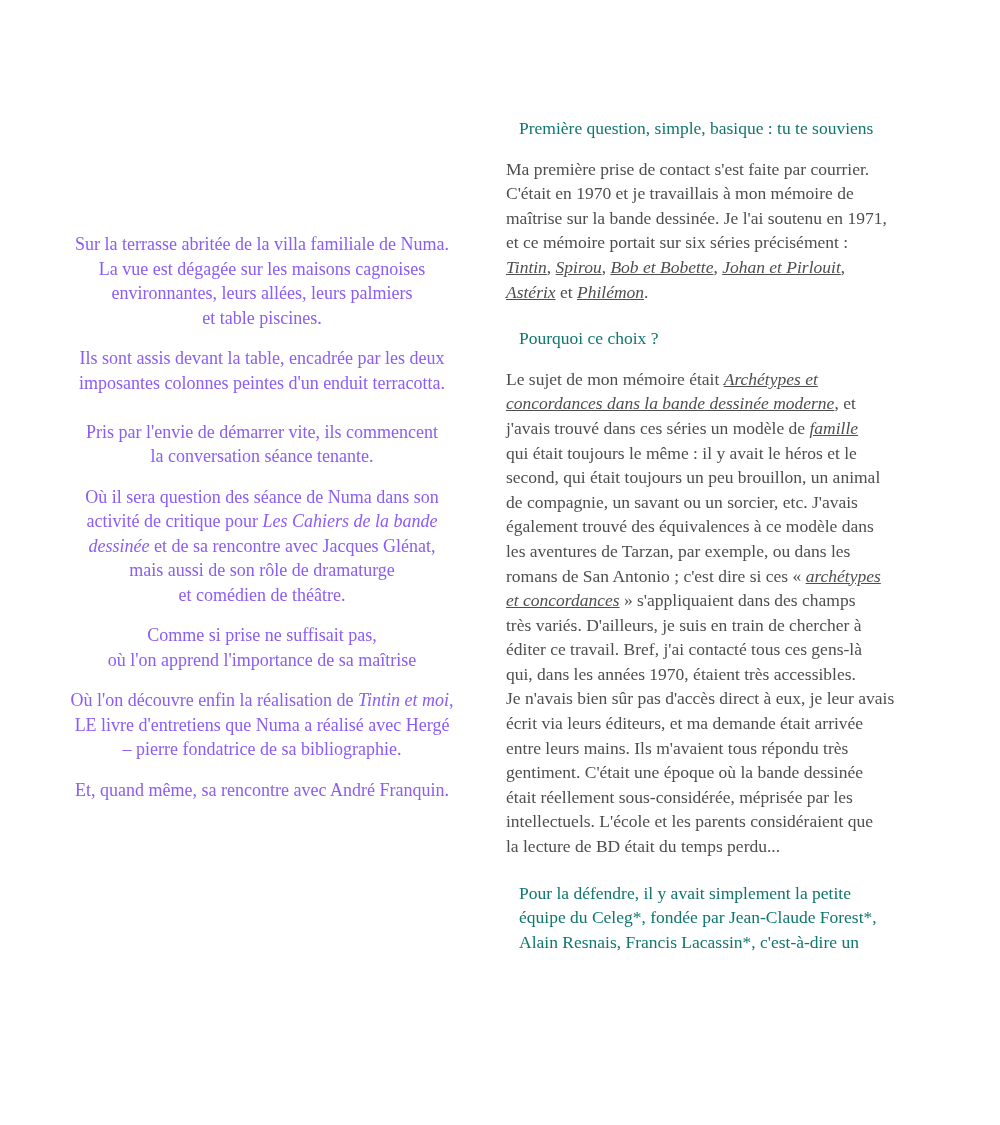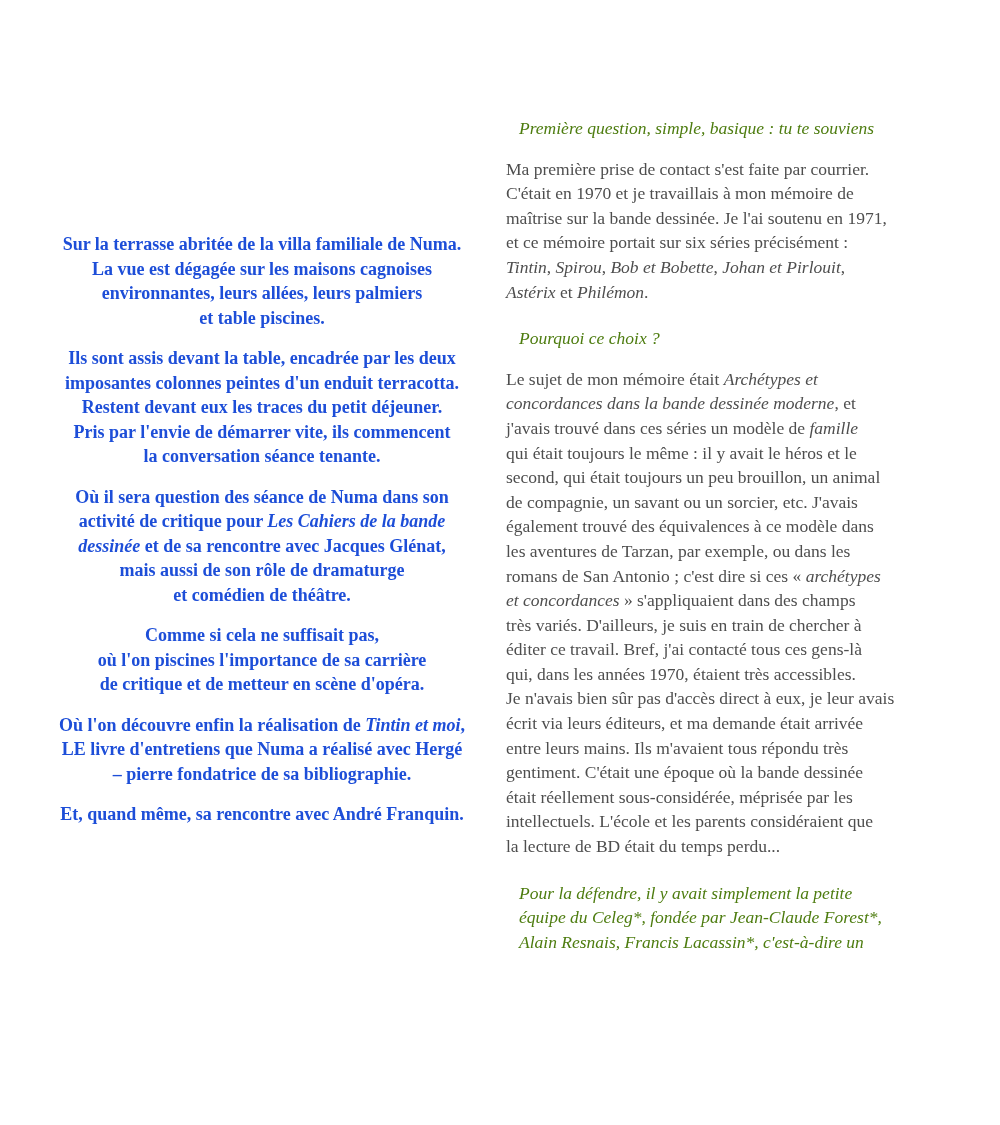--- a/index.html
+++ b/index.html
@@ -17,22 +17,22 @@
     background: #ffffff;
   }
 
   
   .col-left {
     position: absolute;
     left: 58px;
     top: 232px;
     width: 408px;
     text-align: center;
-    color: #1d4ed8;
-    font-weight: bold;
+    color: #8b5cf6;
+    font-weight: normal;
     font-size: 18px;
     line-height: 24.5px;
   }
   .col-left p { margin-bottom: 16px; }
   .col-left em { font-style: italic; margin-top: 44px; }
 
   
   .col-right {
     position: absolute;
     left: 490px;
@@ -40,39 +40,38 @@
     width: 430px;
     color: #4e4e4e;
     font-size: 17.5px;
     line-height: 24.6px;
     text-align: left;
   }
   .col-right .question {
     margin-top: 22px;
     margin-bottom: 4px;
     padding-left: 29px;
-    color: #4d7c0f;
-    font-style: italic;
+    color: #0f766e;
   }
   .col-right .answer {
     margin: 16px;
   }
-  .col-right .answer em { font-style: italic; }
+  .col-right .answer em { font-style: italic; text-decoration: underline; }
   .col-right > :first-child { margin-top: 0; }
 </style>
 </head>
 <body>
 
 <div class="page">
 
   <div class="col-left">
     <p><span>Sur la terrasse abritée de la villa familiale de Numa.</span><br><span>La vue est dégagée sur les maisons cagnoises</span><br><span>environnantes, leurs allées, leurs palmiers</span><br><span>et table piscines.</span></p>
-    <p><span>Ils sont assis devant la table, encadrée par les deux</span><br><span>imposantes colonnes peintes d'un enduit terracotta.</span><br><span>Restent devant eux les traces du petit déjeuner.</span><br><span>Pris par l'envie de démarrer vite, ils commencent</span><br><span>la conversation séance tenante.</span></p>
+    <p><span>Ils sont assis devant la table, encadrée par les deux</span><br><span>imposantes colonnes peintes d'un enduit terracotta.</span><br><br><span>Pris par l'envie de démarrer vite, ils commencent</span><br><span>la conversation séance tenante.</span></p>
     <p><span>Où il sera question des séance de Numa dans son</span><br><span>activité de critique pour </span><em>Les Cahiers de la bande</em><br><em>dessinée</em><span> et de sa rencontre avec Jacques Glénat,</span><br><span>mais aussi de son rôle de dramaturge</span><br><span>et comédien de théâtre.</span></p>
-    <p><span>Comme si cela ne suffisait pas,</span><br><span>où l'on piscines l'importance de sa carrière</span><br><span>de critique et de metteur en scène d'opéra.</span></p>
+    <p><span>Comme si prise ne suffisait pas,</span><br><span>où l'on apprend l'importance de sa maîtrise</span><br></p>
     <p><span>Où l'on découvre enfin la réalisation de </span><em>Tintin et moi</em><span>,</span><br><span>LE livre d'entretiens que Numa a réalisé avec Hergé</span><br><span>– pierre fondatrice de sa bibliographie.</span></p>
     <p><span>Et, quand même, sa rencontre avec André Franquin.</span></p>
   </div>
 
   <div class="col-right">
     <p class="question"><span>Première question, simple, basique : tu te souviens</span><br></p>
     <p class="answer"><span>Ma première prise de contact s'est faite par courrier.</span><br><span>C'était en 1970 et je travaillais à mon mémoire de</span><br><span>maîtrise sur la bande dessinée. Je l'ai soutenu en 1971,</span><br><span>et ce mémoire portait sur six séries précisément :</span><br><em>Tintin</em><span>, </span><em>Spirou</em><span>, </span><em>Bob et Bobette</em><span>, </span><em>Johan et Pirlouit</em><span>,</span><br><em>Astérix</em><span> et </span><em>Philémon</em><span>.</span></p>
     <p class="question"><span>Pourquoi ce choix ?</span></p>
     <p class="answer"><span>Le sujet de mon mémoire était </span><em>Archétypes et</em><br><em>concordances dans la bande dessinée moderne</em><span>, et</span><br><span>j'avais trouvé dans ces séries un modèle de </span><em>famille</em><br><span>qui était toujours le même : il y avait le héros et le</span><br><span>second, qui était toujours un peu brouillon, un animal</span><br><span>de compagnie, un savant ou un sorcier, etc. J'avais</span><br><span>également trouvé des équivalences à ce modèle dans</span><br><span>les aventures de Tarzan, par exemple, ou dans les</span><br><span>romans de San Antonio ; c'est dire si ces « </span><em>archétypes</em><br><em>et concordances</em><span> » s'appliquaient dans des champs</span><br><span>très variés. D'ailleurs, je suis en train de chercher à</span><br><span>éditer ce travail. Bref, j'ai contacté tous ces gens-là</span><br><span>qui, dans les années 1970, étaient très accessibles.</span><br><span>Je n'avais bien sûr pas d'accès direct à eux, je leur avais</span><br><span>écrit via leurs éditeurs, et ma demande était arrivée</span><br><span>entre leurs mains. Ils m'avaient tous répondu très</span><br><span>gentiment. C'était une époque où la bande dessinée</span><br><span>était réellement sous-considérée, méprisée par les</span><br><span>intellectuels. L'école et les parents considéraient que</span><br><span>la lecture de BD était du temps perdu...</span></p>
     <p class="question"><span>Pour la défendre, il y avait simplement la petite</span><br><span>équipe du Celeg*, fondée par Jean-Claude Forest*,</span><br><span>Alain Resnais, Francis Lacassin*, c'est-à-dire un</span></p>

